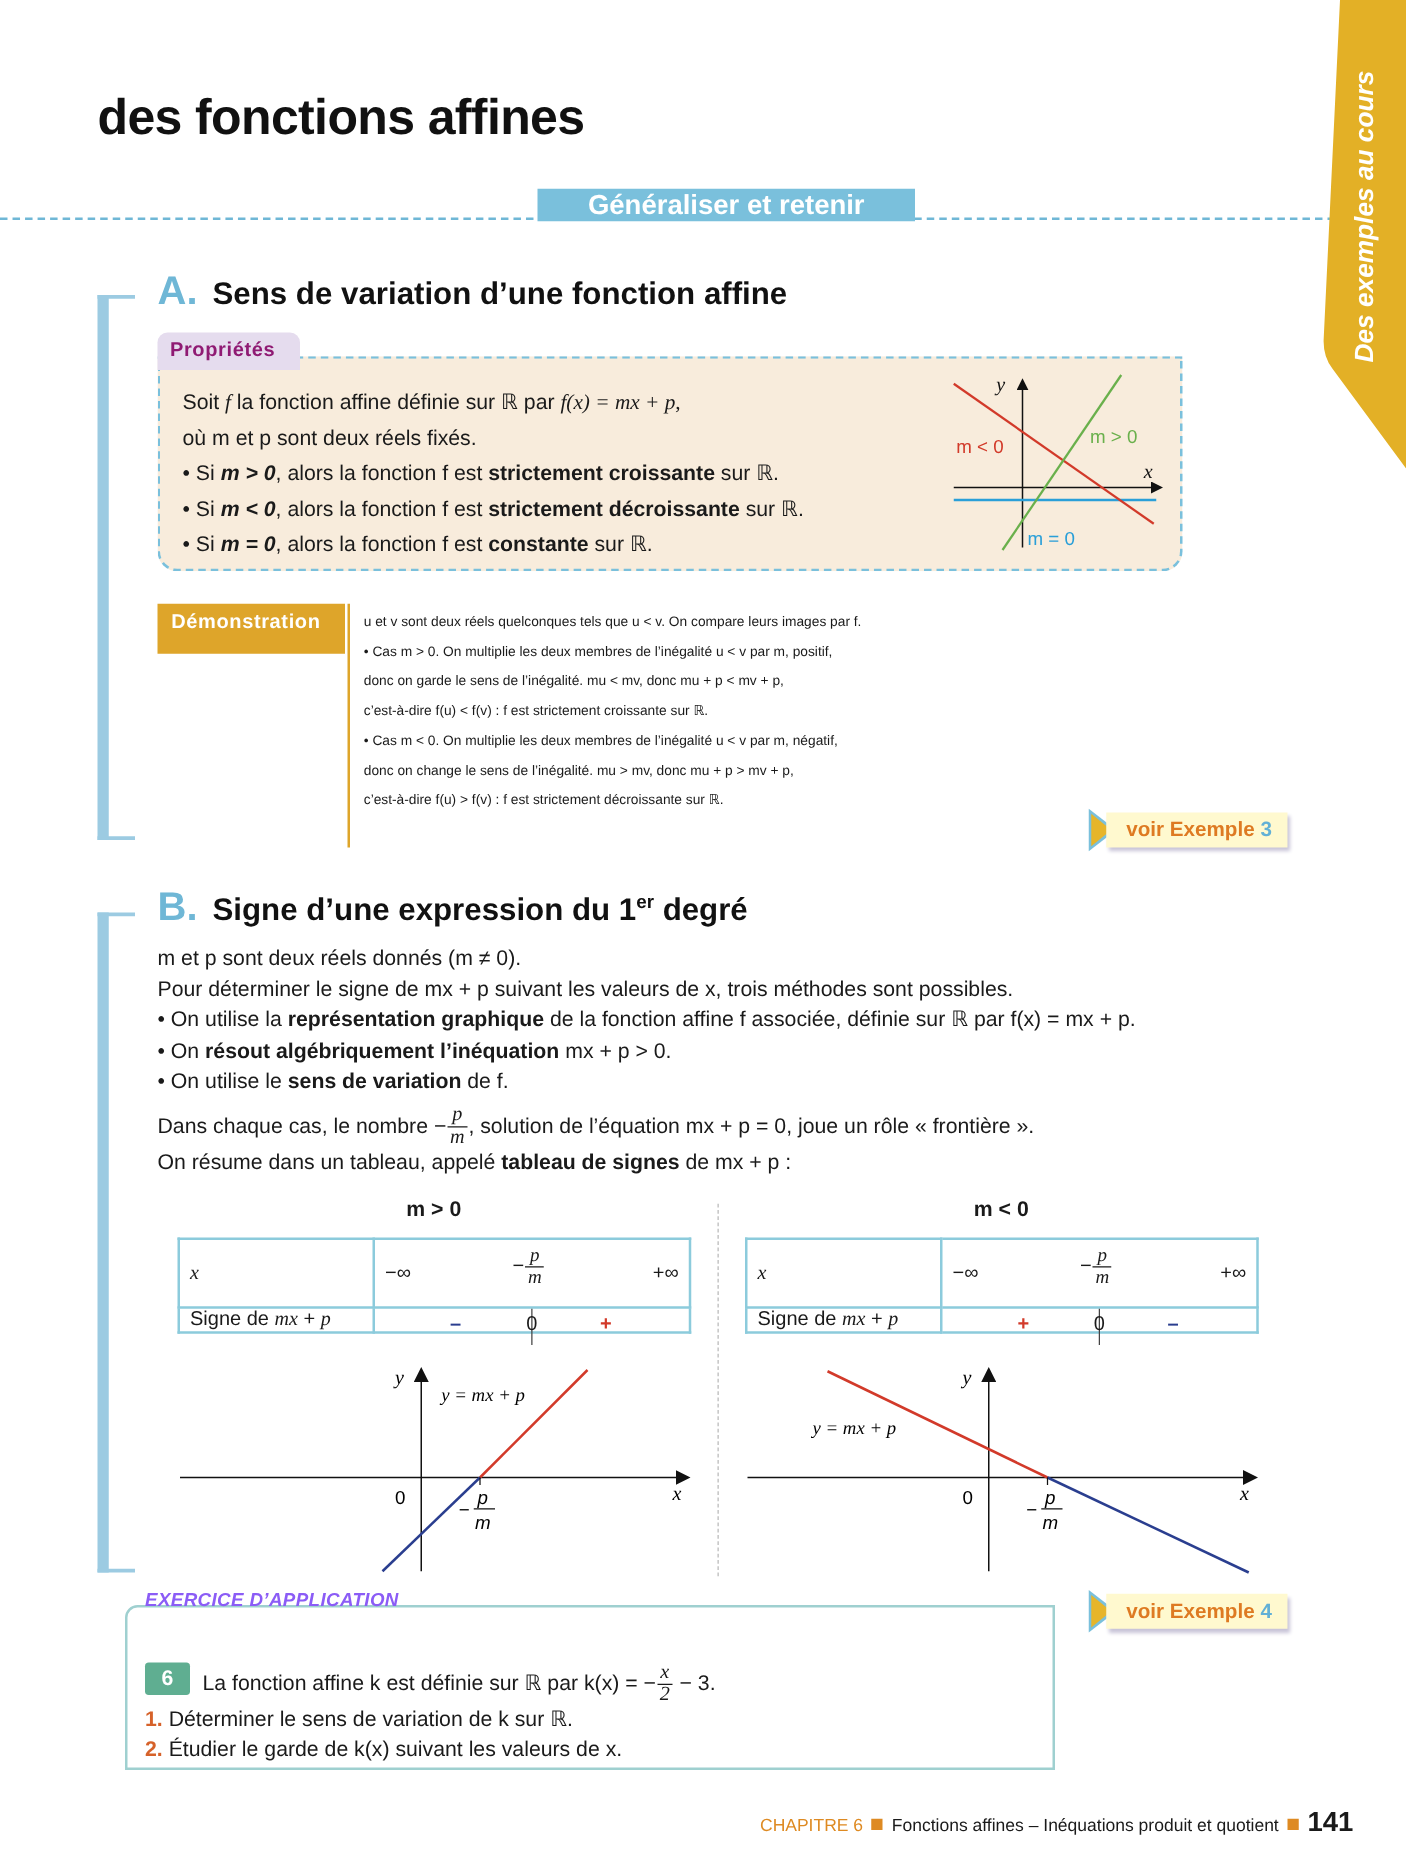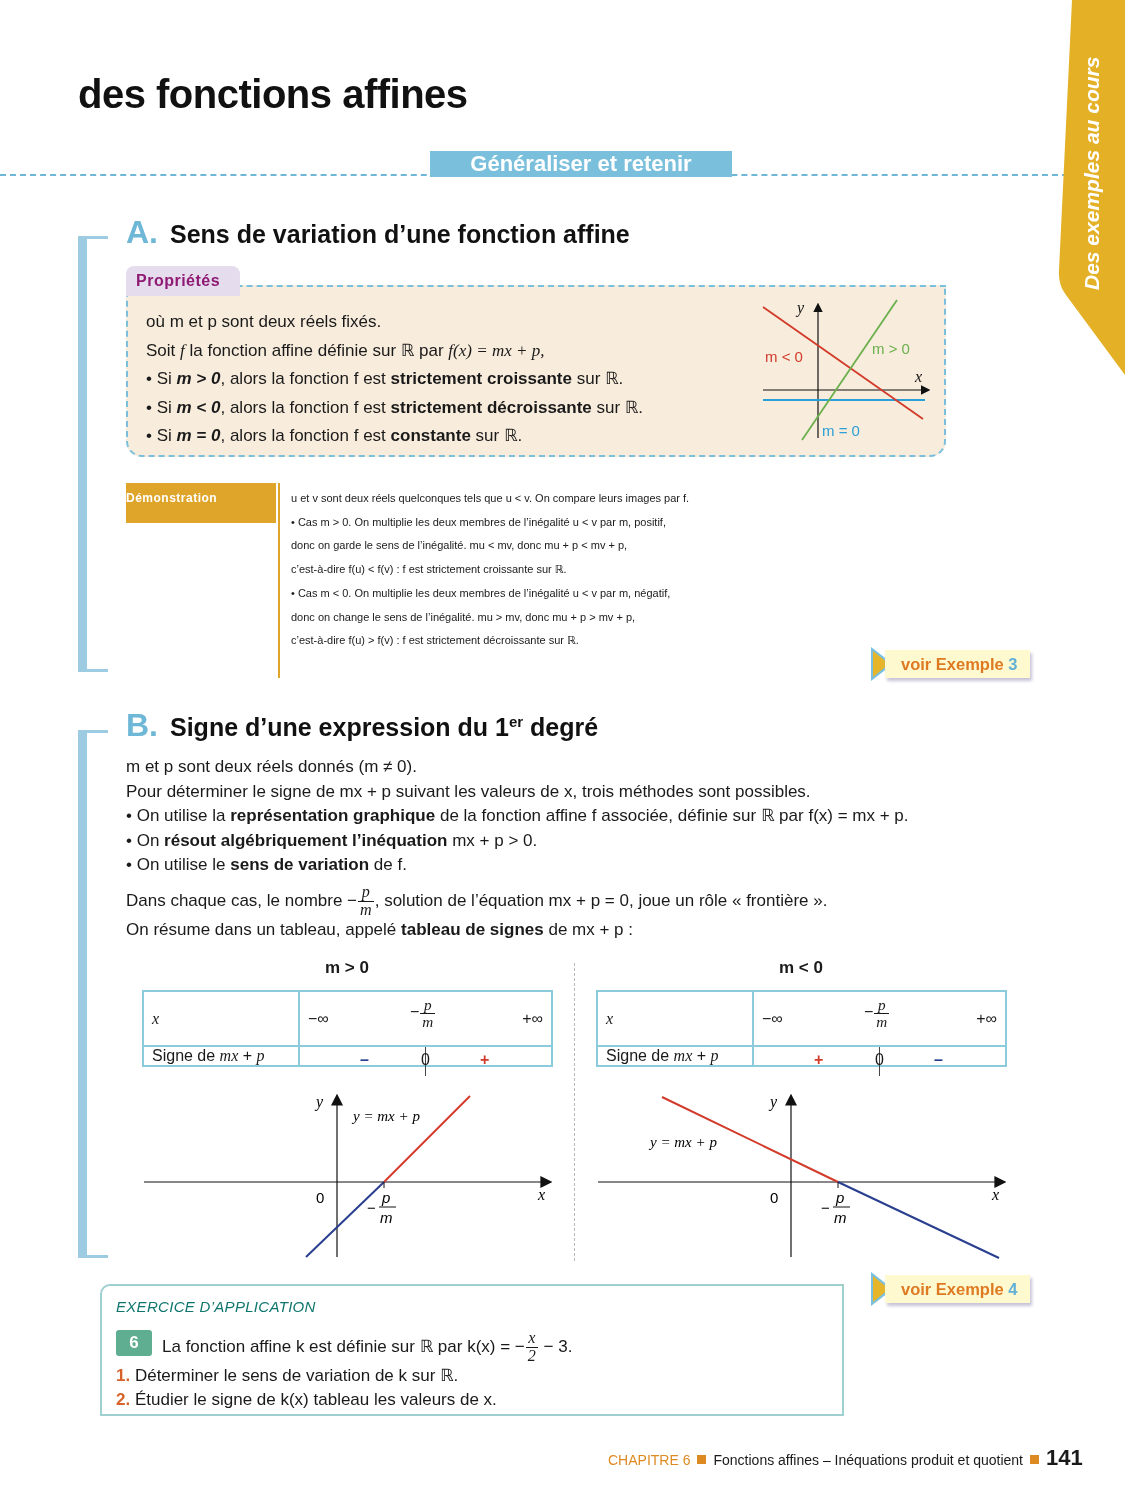--- a/index.html
+++ b/index.html
@@ -27,21 +27,21 @@
   .sec-head { font-size: 25px; font-weight: bold; color: #111; }
   .sec-letter { color: #6fb7d6; font-size: 32px; font-weight: bold; margin-right: 12px; }
   sup { font-size: 0.6em; }
 
   
   .prop-box { left: 126px; top: 285px; width: 820px; height: 172px; background: #f8ecdc; border: 2px dashed #7ac0dc; border-radius: 0 0 16px 16px; border-top-style: dashed; }
   .prop-tag { left: 126px; top: 266px; width: 114px; height: 30px; background: #e5dcee; border-radius: 8px 8px 0 0; color: #8f1a73; font-weight: bold; font-size: 16px; line-height: 30px; padding-left: 10px; letter-spacing: 0.5px; }
   .prop-text { left: 146px; top: 308px; font-size: 17px; line-height: 28.5px; color: #1a1a1a; }
 
   
-  .demo-tag { left: 126px; top: 483px; width: 150px; height: 40px; background: #dea52a; color: #fff; font-weight: bold; font-size: 12px; line-height: 30px; letter-spacing: 0.5px; }
+  .demo-tag { left: 126px; top: 483px; width: 150px; height: 40px; background: #dea52a; color: #fff; font-weight: bold; font-size: 16px; line-height: 30px; padding-left: 11px; letter-spacing: 0.5px; }
   .demo-rule { left: 278px; top: 483px; height: 195px; border-left: 2px solid #dea52a; }
   .demo-text { left: 291px; top: 487px; font-size: 11px; line-height: 23.7px; }
 
   .voir { height: 34px; }
   .voir-box { position: absolute; left: 14px; top: 3px; height: 28px; padding: 0 12px 0 16px; background: #fff9cf; color: #de7a22; font-weight: bold; font-size: 16.5px; line-height: 28px; box-shadow: 2px 3px 3px #c8c4d8; white-space: nowrap; }
   .voir-num { color: #62b0d6; }
   .voir-tri { position: absolute; left: 0; top: 0; width: 0; height: 0; border-top: 17px solid transparent; border-bottom: 17px solid transparent; border-left: 22px solid #7ac0dc; }
   .voir-tri2 { position: absolute; left: 2px; top: 4px; width: 0; height: 0; border-top: 13px solid transparent; border-bottom: 13px solid transparent; border-left: 16px solid #e6b52a; }
 
   
@@ -58,21 +58,21 @@
   .row-s td { height: 15px; }
   .vline { position: absolute; width: 1px; background: #444; }
 
   .minus { color: #2a3e8f; font-weight: bold; }
   .plus { color: #d23a2a; font-weight: bold; }
 
   .divider-v { left: 574px; top: 963px; height: 298px; border-left: 1px dashed #b9b9b9; }
 
   
   .ex-box { left: 100px; top: 1284px; width: 744px; height: 132px; border: 2px solid #9fd0d0; border-radius: 10px 0 0 0; }
-  .ex-title { left: 116px; top: 1298px; font-size: 15px; font-weight: normal; font-style: italic; color: #0f766e; letter-spacing: 0.3px; }
+  .ex-title { left: 116px; top: 1272px; font-size: 15px; font-weight: bold; font-style: italic; color: #8b5cf6; letter-spacing: 0.3px; }
   .ex-num { left: 116px; top: 1330px; width: 36px; height: 26px; background: #5fae91; color: #fff; font-weight: bold; font-size: 17px; text-align: center; line-height: 26px; border-radius: 3px; }
   .ex-text { left: 116px; top: 1330px; font-size: 17px; line-height: 24px; }
   .ex-q-num { color: #d6622a; font-weight: bold; }
 
   
   .footer { left: 608px; top: 1445px; font-size: 14px; color: #1a1a1a; white-space: nowrap; }
   .footer .chap { color: #de8a22; font-family: "Liberation Sans", sans-serif; }
   .footer .sq { display: inline-block; width: 9px; height: 9px; background: #de8a22; margin: 0 7px; vertical-align: 1px; }
   .footer .pg { font-weight: bold; font-size: 22px; }
 </style>
@@ -90,22 +90,22 @@
 
 <div class="abs bracket bracket-a"></div>
 <div class="abs sec-head" style="left:126px; top:214px;">
   <span class="sec-letter">A.</span><span>Sens de variation d’une fonction affine</span>
 </div>
 
 <div class="abs prop-box"></div>
 <div class="abs prop-tag">Propriétés</div>
 
 <div class="abs prop-text">
+  <div><span>Soit </span><i>f</i><span> la fonction affine définie sur ℝ par </span><i>f(x) = mx + p,</i></div>
   <div>où m et p sont deux réels fixés.</div>
-  <div><span>Soit </span><i>f</i><span> la fonction affine définie sur ℝ par </span><i>f(x) = mx + p,</i></div>
   <div>• Si <b class="sv">m &gt; 0</b><span>, alors la fonction f est </span><b>strictement croissante</b><span> sur ℝ.</span></div>
   <div>• Si <b class="sv">m &lt; 0</b><span>, alors la fonction f est </span><b>strictement décroissante</b><span> sur ℝ.</span></div>
   <div>• Si <b class="sv">m = 0</b><span>, alors la fonction f est </span><b>constante</b><span> sur ℝ.</span></div>
 </div>
 
 <svg class="abs" style="left:760px; top:295px;" width="180" height="150">
   <defs>
     <marker id="arr" markerWidth="8" markerHeight="8" refX="6" refY="4" orient="auto">
         <path d="M0,0 L8,4 L0,8 Z" fill="#111"></path>
       </marker>
@@ -254,18 +254,18 @@
   <div class="voir-tri2"></div>
   <div class="voir-box"><span>voir Exemple </span><span class="voir-num">4</span></div>
 </div>
 
 <div class="abs ex-box"></div>
 <div class="abs ex-title">EXERCICE D’APPLICATION</div>
 <div class="abs ex-num">6</div>
 <div class="abs ex-text">
   <div style="padding-left:46px; line-height:26px;"><span>La fonction affine k est définie sur ℝ par k(x) = −</span><span class="frac it"><span class="num">x</span><span>2</span></span><span> − 3.</span></div>
   <div><span class="ex-q-num">1.</span><span> Déterminer le sens de variation de k sur ℝ.</span></div>
-  <div><span class="ex-q-num">2.</span><span> Étudier le signe de k(x) tableau les valeurs de x.</span></div>
+  <div><span class="ex-q-num">2.</span><span> Étudier le garde de k(x) suivant les valeurs de x.</span></div>
 </div>
 
 <div class="abs footer">
   <span class="chap">CHAPITRE 6</span><span class="sq"></span><span>Fonctions affines – Inéquations produit et quotient</span><span class="sq"></span><span class="pg">141</span>
 </div>
 
 </body></html>

